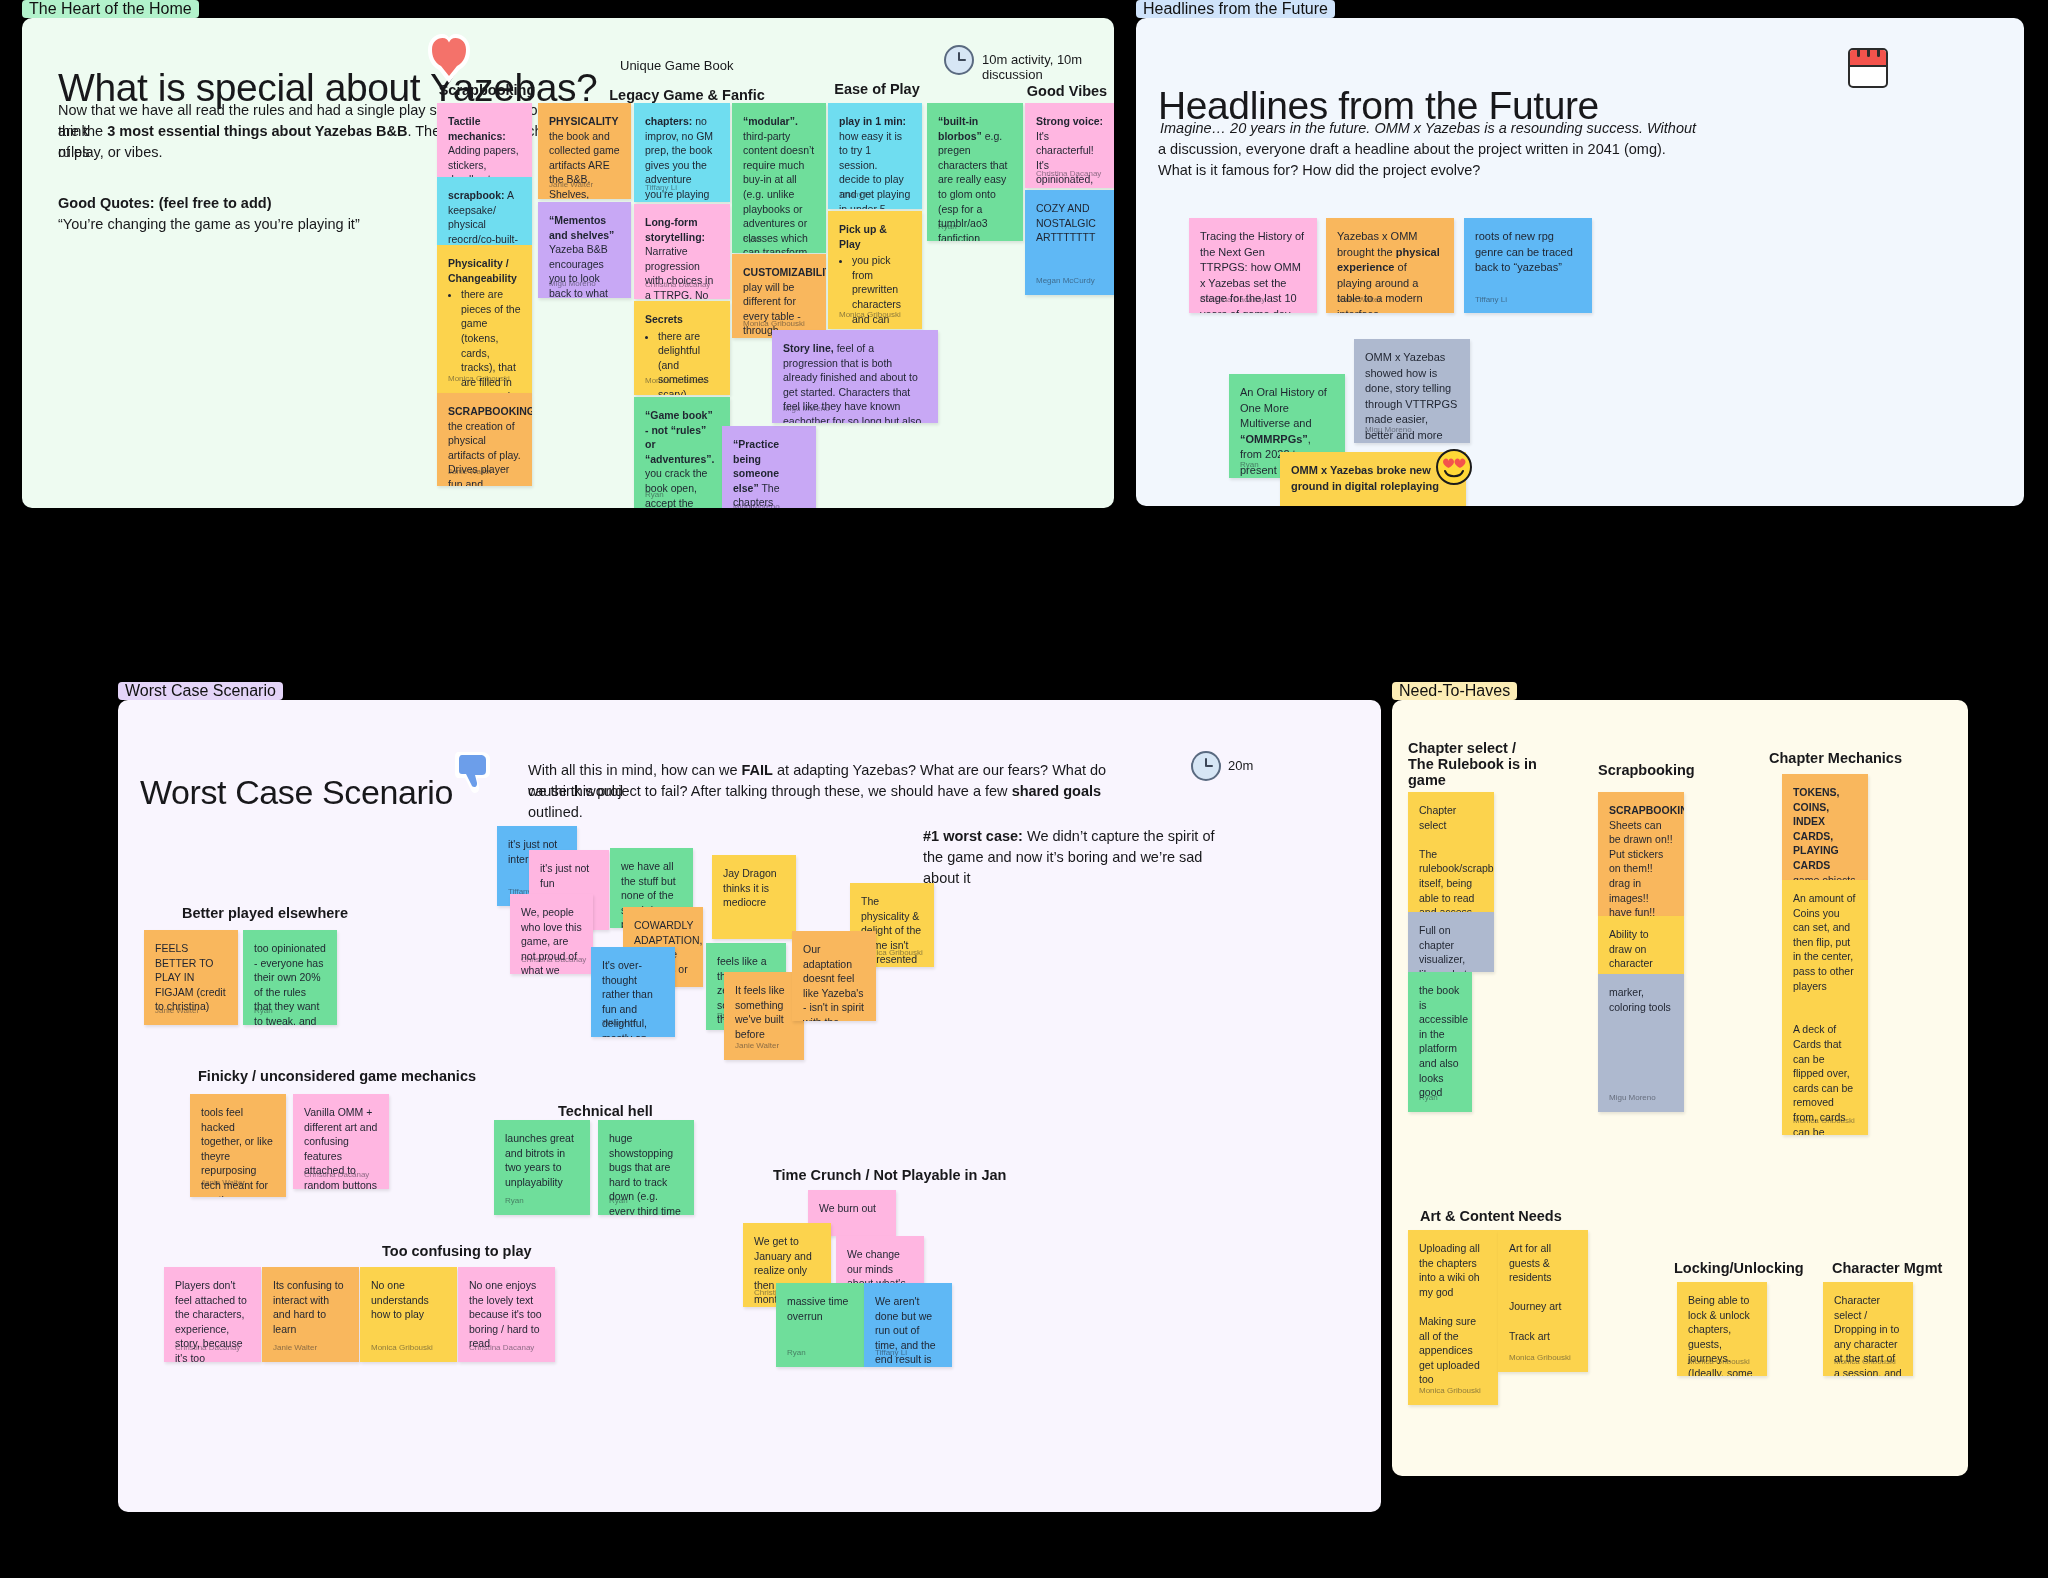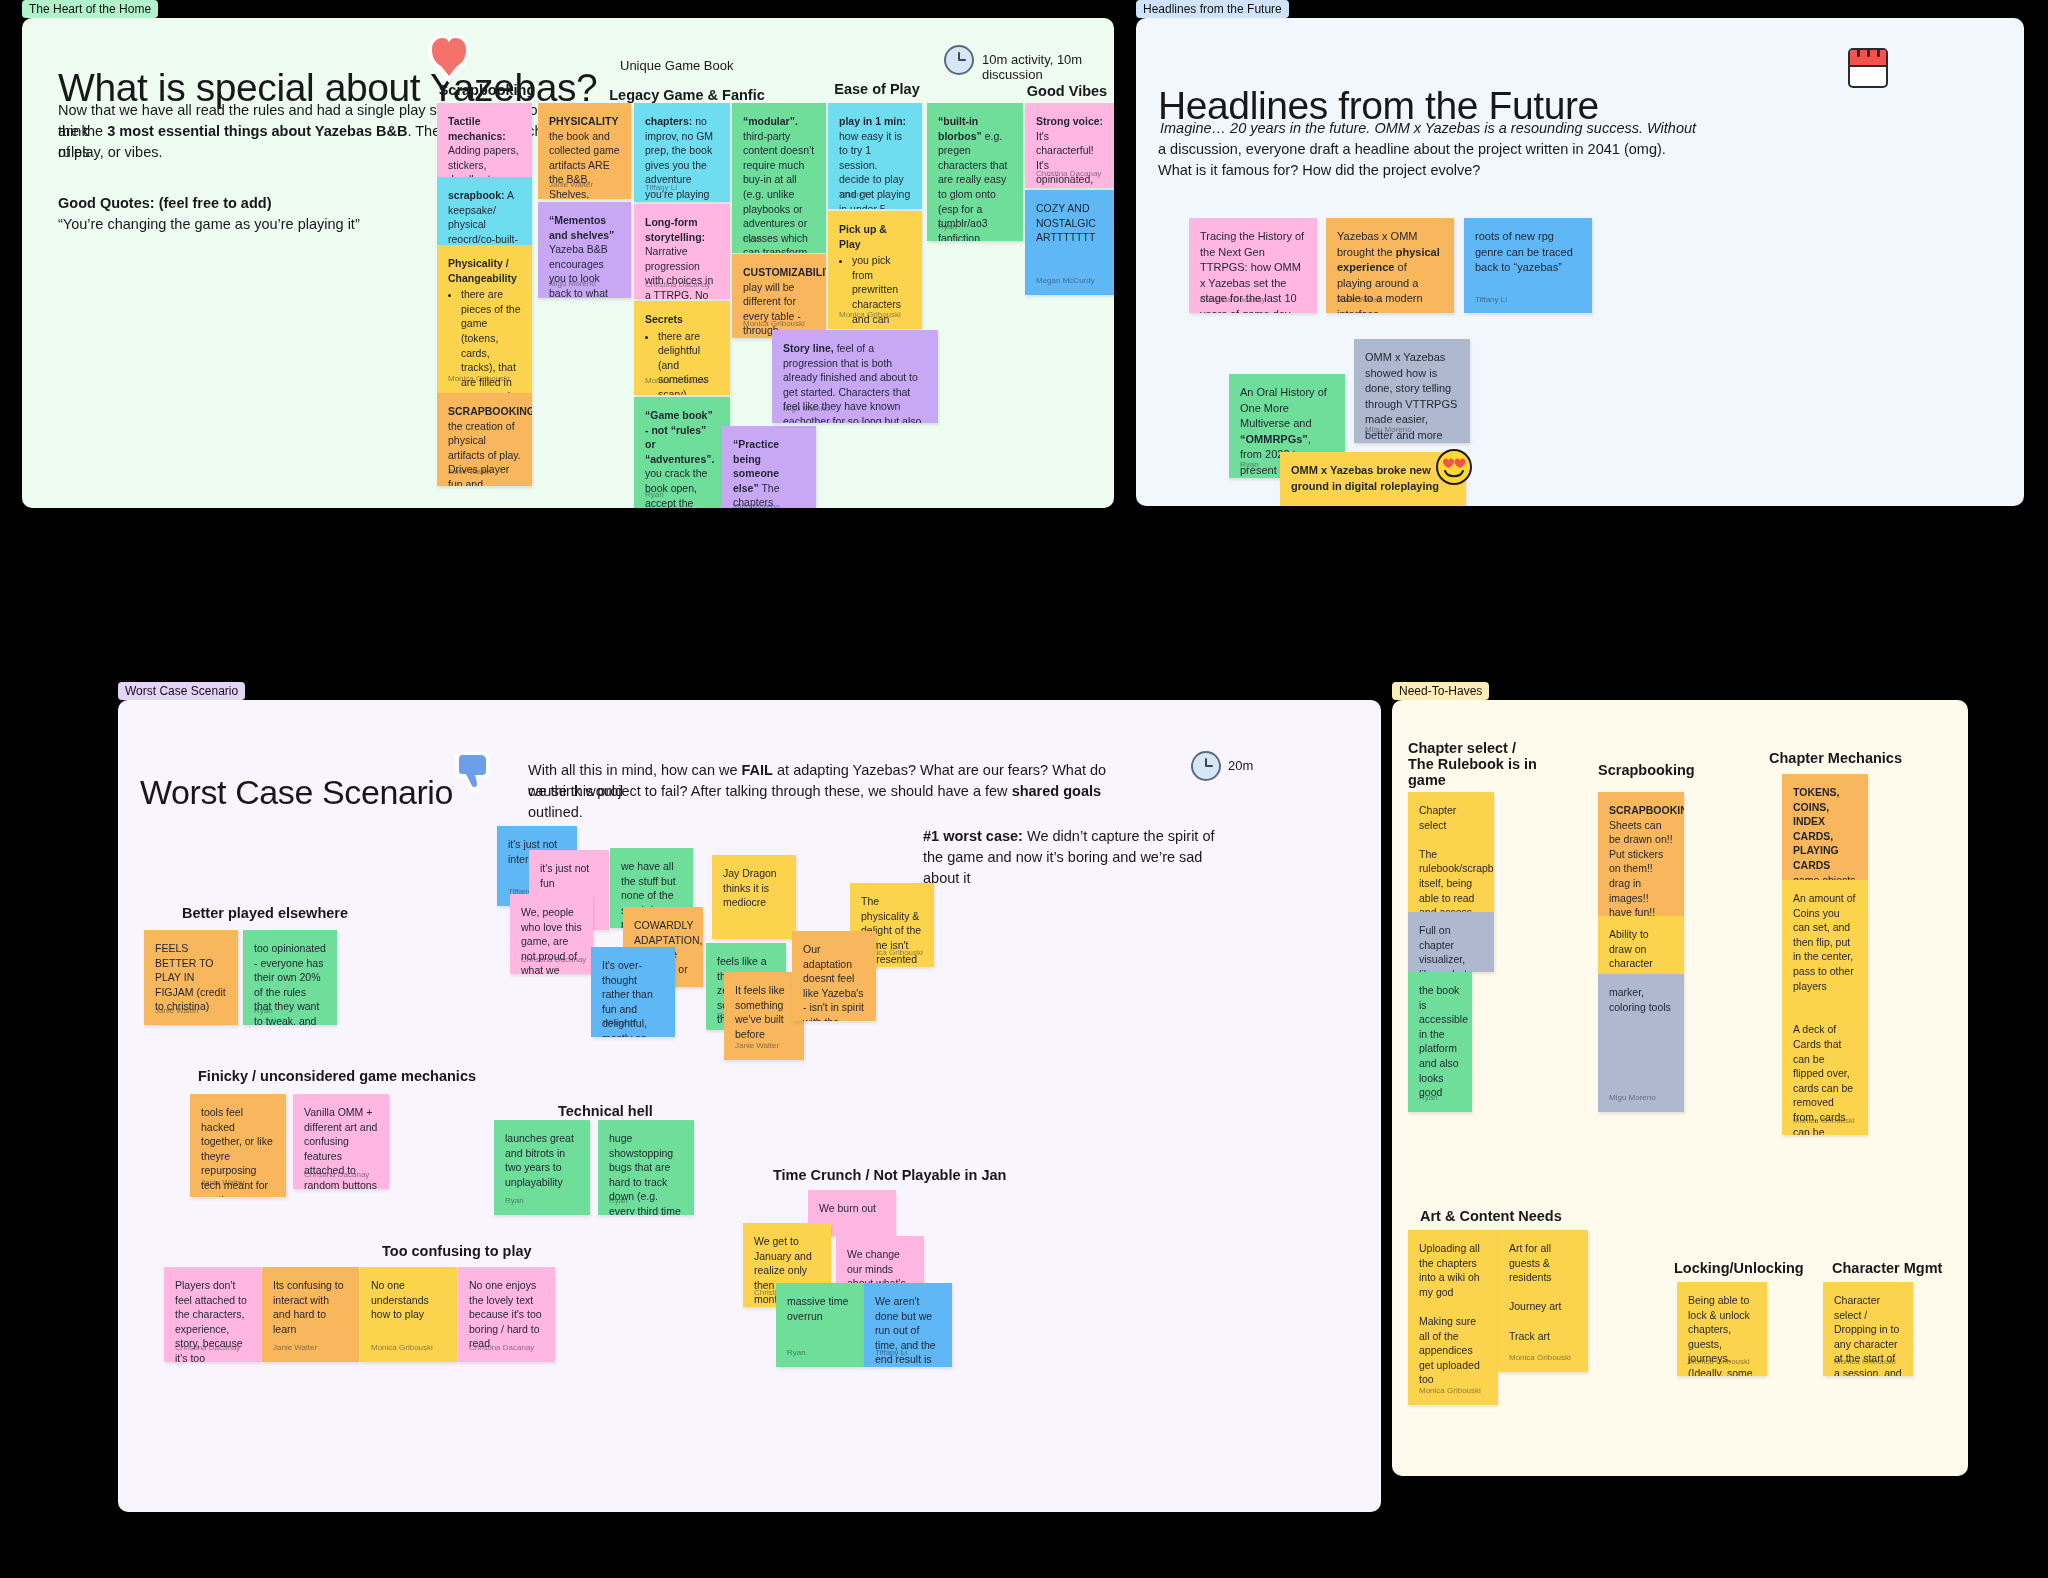--- a/index.html
+++ b/index.html
@@ -7,21 +7,21 @@
   body {
     width:2048px; height:1578px;
     background:#000;
     font-family:"Liberation Sans", sans-serif;
     position:relative;
     overflow:hidden;
   }
   .frame { position:absolute; border-radius:10px; overflow:visible; }
   .frame-label {
     position:absolute; top:-18px; left:0;
-    font-size:12px; line-height:16px; padding:1px 7px;
+    font-size:16px; line-height:16px; padding:1px 7px;
     border-radius:4px; white-space:nowrap; color:#111;
   }
   .frame-body { position:absolute; inset:0; border-radius:10px; overflow:hidden; }
 
   
   #frame-heart   .frame-label { background:#B2F2CB; }
   #frame-heart   .frame-body  { background:#EEFBF1; }
   #frame-head    .frame-label { background:#CFE3FA; }
   #frame-head    .frame-body  { background:#F2F7FD; }
   #frame-worst   .frame-label { background:#E4D4F8; }

